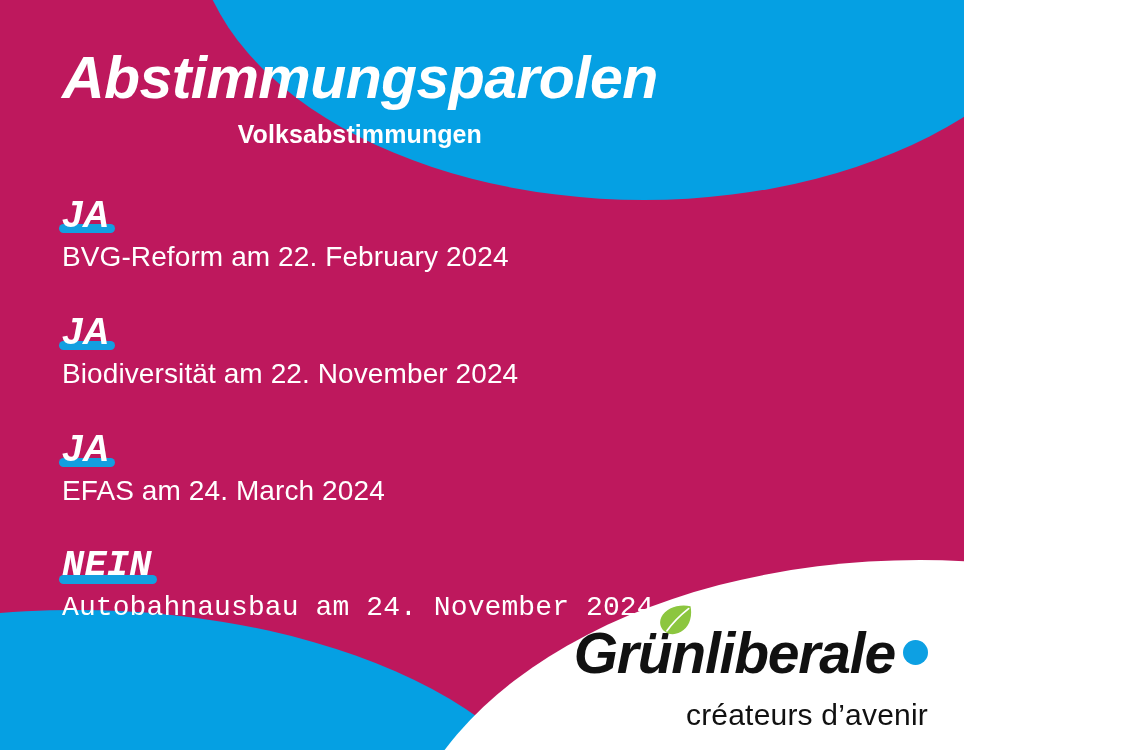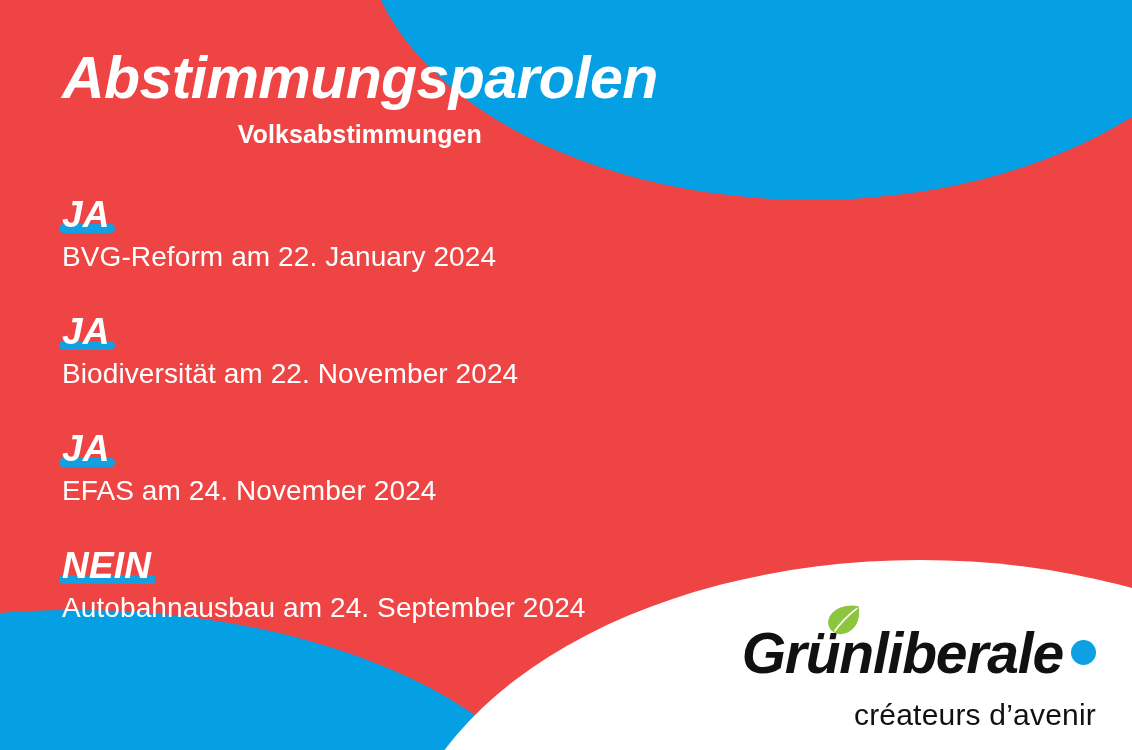--- a/index.html
+++ b/index.html
@@ -3,24 +3,24 @@
 <meta charset="utf-8">
 <title>Abstimmungsparolen</title>
 <style>
   html, body {
     margin: 0;
     padding: 0;
     background: #ffffff;
   }
   #poster {
     position: relative;
-    width: 1132px;
+    width: 964px;
     height: 750px;
     overflow: hidden;
-    background: #ef4444;
+    background: #be185d;
     font-family: "Liberation Sans", sans-serif;
     -webkit-font-smoothing: antialiased;
   }
 
   
   .shape { position: absolute; pointer-events: none; }
 
   
   #blob-topright {
     width: 900px;
@@ -80,21 +80,21 @@
   #recommendation-list {
     position: absolute;
     left: 62px;
     top: 196px;
     z-index: 5;
     width: 760px;
   }
   .recommendation-item {
     margin-bottom: 40px;
   }
-  .recommendation-item:last-child { margin-bottom: 0; }
+  .recommendation-item:last-child { margin-bottom: 0; font-family: Liberation Mono, monospace; }
 
   .verdict-wrap {
     display: inline-block;
     position: relative;
   }
   .verdict {
     position: relative;
     display: inline-block;
     color: #ffffff;
     font-size: 37px;
@@ -188,45 +188,45 @@
     <div id="page-subtitle">Volksabstimmungen</div>
   </div>
 
   <div id="recommendation-list">
 
     <div class="recommendation-item">
       <span class="verdict-wrap">
         <span class="verdict-underline"></span>
         <span class="verdict">JA</span>
       </span>
-      <span class="measure">BVG-Reform am 22. January 2024</span>
+      <span class="measure">BVG-Reform am 22. February 2024</span>
     </div>
 
     <div class="recommendation-item">
       <span class="verdict-wrap">
         <span class="verdict-underline"></span>
         <span class="verdict">JA</span>
       </span>
       <span class="measure">Biodiversität am 22. November 2024</span>
     </div>
 
     <div class="recommendation-item">
       <span class="verdict-wrap">
         <span class="verdict-underline"></span>
         <span class="verdict">JA</span>
       </span>
-      <span class="measure">EFAS am 24. November 2024</span>
+      <span class="measure">EFAS am 24. March 2024</span>
     </div>
 
     <div class="recommendation-item">
       <span class="verdict-wrap">
         <span class="verdict-underline"></span>
         <span class="verdict">NEIN</span>
       </span>
-      <span class="measure">Autobahnausbau am 24. September 2024</span>
+      <span class="measure">Autobahnausbau am 24. November 2024</span>
     </div>
 
   </div>
 
   <div id="logo-block">
     <div id="logo-wordmark-row">
       <span id="logo-wordmark">
         <span>Grünliberale</span>
         <svg id="logo-leaf" viewBox="0 0 34 30">
           <path d="M32.5 1.2 C20.5 -1.4 7.8 3.2 3.4 11.9 C0.2 18.3 3.2 25.6 9.6 28.2 C18.6 31.6 29.4 25.4 32.2 14.6 C33.4 10.0 33.4 5.3 32.5 1.2 Z" fill="#8CC63F"></path>

